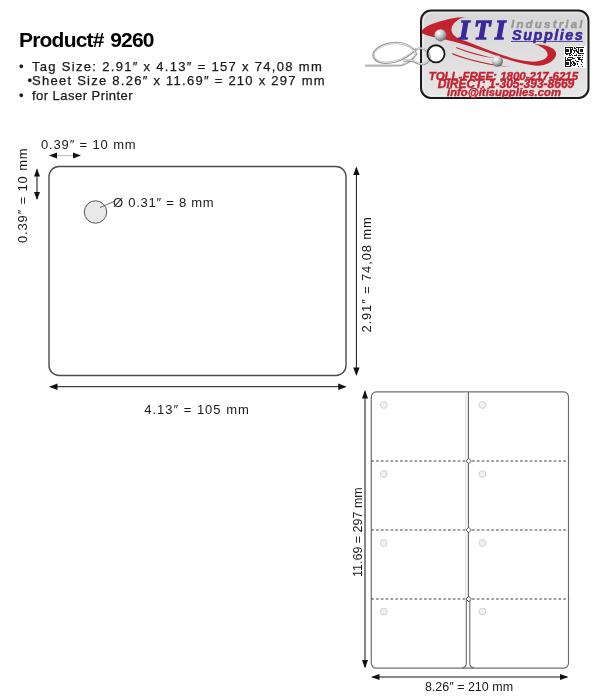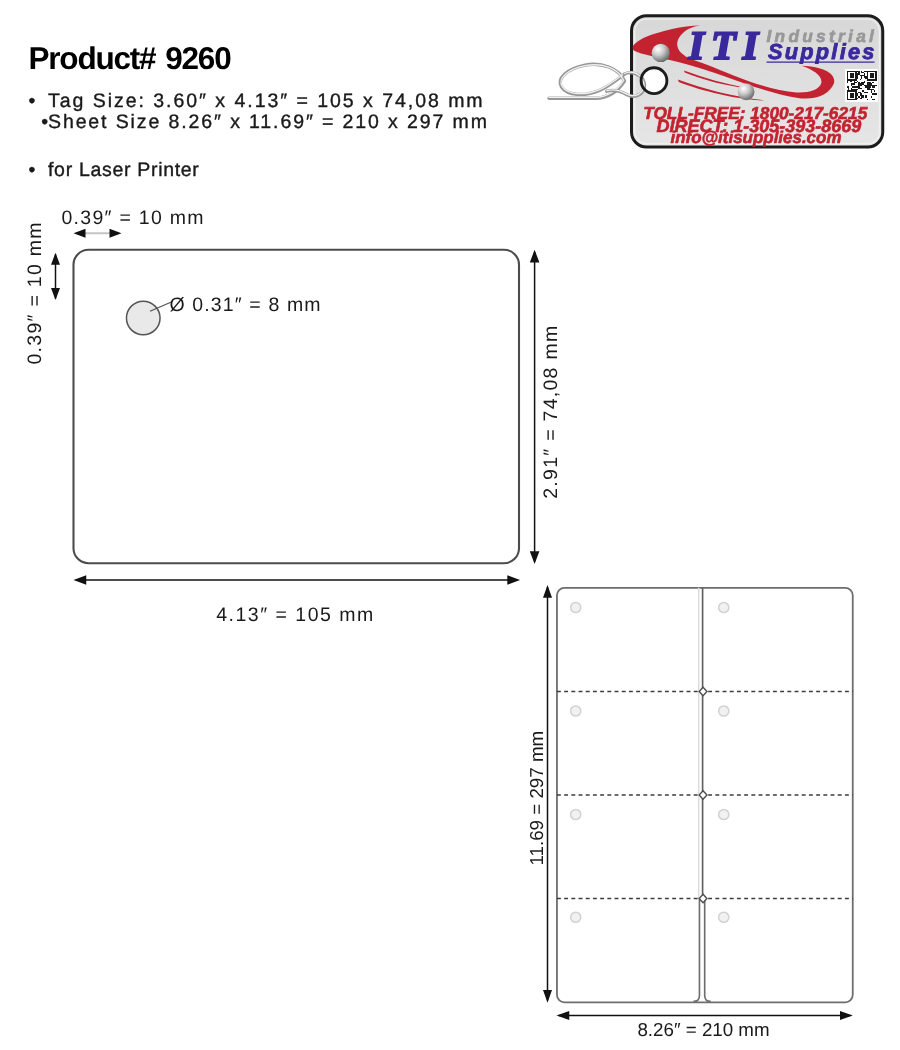--- a/index.html
+++ b/index.html
@@ -2,30 +2,30 @@
 <html><head>
 <meta charset="utf-8">
 <style>
   html,body{margin:0;padding:0;}
   body{width:600px;height:700px;background:#ffffff;position:relative;overflow:hidden;
        font-family:"Liberation Sans", sans-serif;}
   .hd{position:absolute;left:19px;top:27.6px;font-size:21px;font-weight:bold;color:#000;
       letter-spacing:-0.8px;word-spacing:1.5px;}
   .bullets{position:absolute;left:19px;top:59.6px;font-size:13px;color:#1a1a1a;line-height:14.7px;}
   .bullets div::before{content:"\2022";letter-spacing:0;display:inline-block;width:13px;}
-  .b1{letter-spacing:1.31px;} .b2{letter-spacing:1.26px;text-align:right;} .b3{letter-spacing:0.46px;margin-top:17px;}
+  .b1{letter-spacing:1.31px;} .b2{letter-spacing:1.26px;text-align:right;} .b3{letter-spacing:0.46px;}
   .bullets{-webkit-text-stroke:0.25px #1a1a1a;}
 </style>
 </head>
 <body>
 
 <div class="hd">Product# 9260</div>
 
 <div class="bullets">
-<div class="b1">Tag Size: 3.60″ x 4.13″ = 105 x 74,08 mm</div>
+<div class="b1">Tag Size: 2.91″ x 4.13″ = 157 x 74,08 mm</div>
 <div class="b2">Sheet Size 8.26″ x 11.69″ = 210 x 297 mm</div>
 <div class="b3">for Laser Printer</div>
 </div>
 
 <svg width="600" height="700" viewBox="0 0 600 700" style="position:absolute;left:0;top:0;" xmlns="http://www.w3.org/2000/svg">
 <defs>
   <radialGradient id="ball" cx="35%" cy="30%" r="75%">
     <stop offset="0%" stop-color="#ffffff"></stop>
     <stop offset="45%" stop-color="#c9c9c9"></stop>
     <stop offset="100%" stop-color="#636363"></stop>

